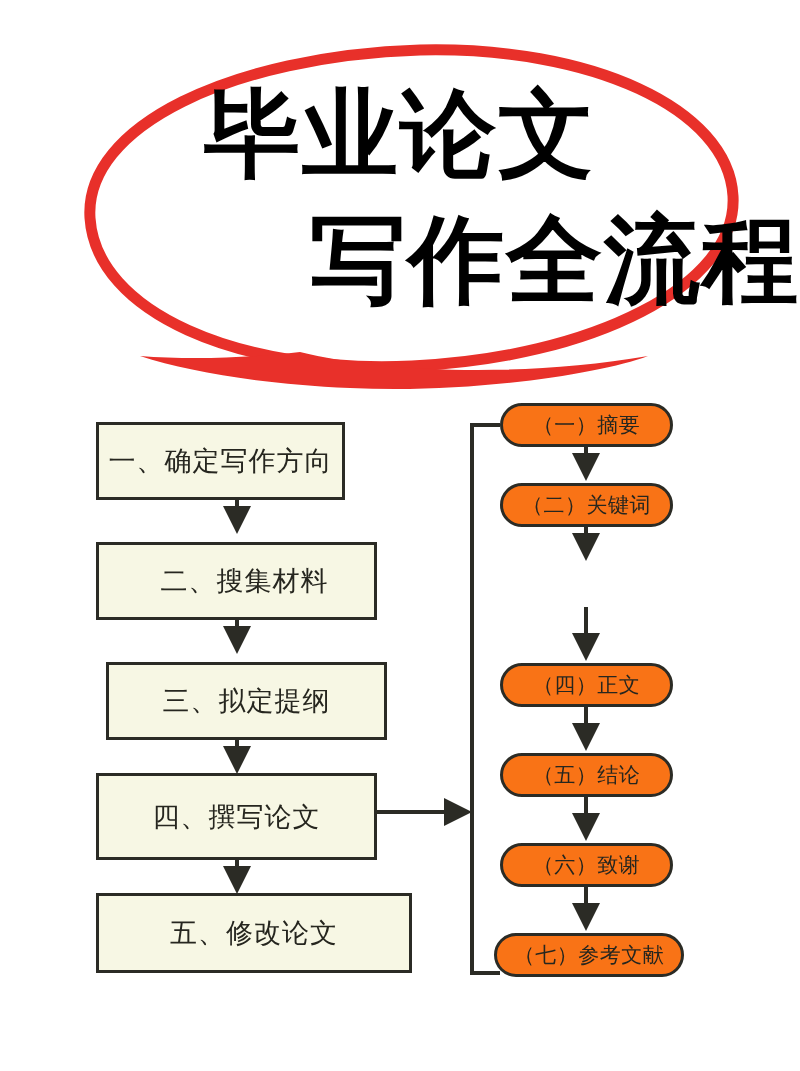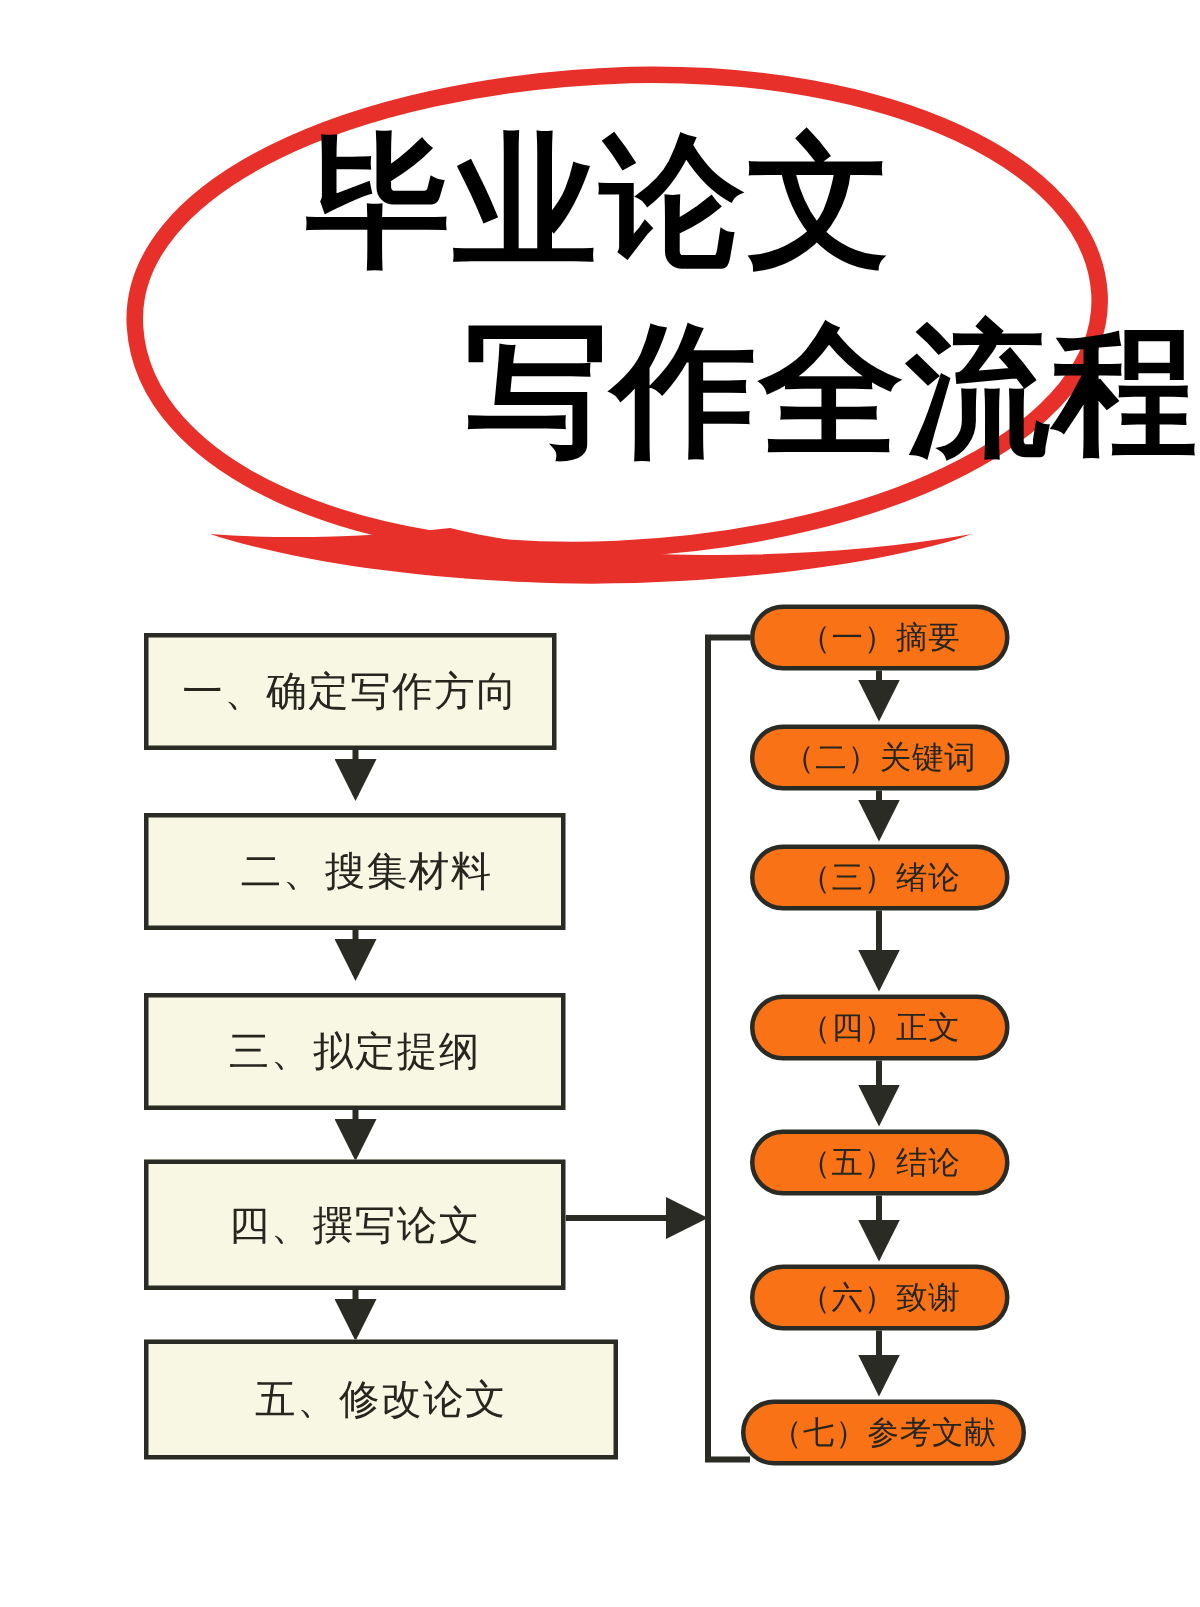--- a/index.html
+++ b/index.html
@@ -153,51 +153,48 @@
       <path d="M 500 30 L 472 30 L 472 578 L 500 578" fill="none" stroke="#2b2b25" stroke-width="4"></path>
 
       <line x1="586" y1="52" x2="586" y2="82" stroke="#2b2b25" stroke-width="4" marker-end="url(#arrowhead)"></line>
       <line x1="586" y1="132" x2="586" y2="162" stroke="#2b2b25" stroke-width="4" marker-end="url(#arrowhead)"></line>
       <line x1="586" y1="212" x2="586" y2="262" stroke="#2b2b25" stroke-width="4" marker-end="url(#arrowhead)"></line>
       <line x1="586" y1="312" x2="586" y2="352" stroke="#2b2b25" stroke-width="4" marker-end="url(#arrowhead)"></line>
       <line x1="586" y1="402" x2="586" y2="442" stroke="#2b2b25" stroke-width="4" marker-end="url(#arrowhead)"></line>
       <line x1="586" y1="492" x2="586" y2="532" stroke="#2b2b25" stroke-width="4" marker-end="url(#arrowhead)"></line>
     </svg>
 
-    <div class="stage-box" style="left:96px; top:27px; width:275px; height:78px;">
+    <div class="stage-box" style="left:96px; top:27px; width:249px; height:78px;">
       <span class="stage-label">一、确定写作方向</span>
     </div>
 
     <div class="stage-box" style="left:96px; top:147px; width:281px; height:78px;padding-left:16px;">
       <span class="stage-label">二、搜集材料</span>
     </div>
 
-    <div class="stage-box" style="left:96px; top:267px; width:281px; height:78px;">
+    <div class="stage-box" style="left:106px; top:267px; width:281px; height:78px;">
       <span class="stage-label">三、拟定提纲</span>
     </div>
 
     <div class="stage-box" style="left:96px; top:378px; width:281px; height:87px;">
       <span class="stage-label">四、撰写论文</span>
     </div>
 
     <div class="stage-box" style="left:96px; top:498px; width:316px; height:80px;">
       <span class="stage-label">五、修改论文</span>
     </div>
 
     <div class="section-pill" style="left:500px; top:8px; width:173px; height:44px;">
       <span class="pill-label">（一）摘要</span>
     </div>
 
     <div class="section-pill" style="left:500px; top:88px; width:173px; height:44px;">
       <span class="pill-label">（二）关键词</span>
     </div>
 
-    <div class="section-pill" style="left:500px; top:168px; width:173px; height:44px;">
-      <span class="pill-label">（三）绪论</span>
-    </div>
 
     <div class="section-pill" style="left:500px; top:268px; width:173px; height:44px;">
       <span class="pill-label">（四）正文</span>
     </div>
 
     <div class="section-pill" style="left:500px; top:358px; width:173px; height:44px;">
       <span class="pill-label">（五）结论</span>
     </div>
 
     <div class="section-pill" style="left:500px; top:448px; width:173px; height:44px;">

